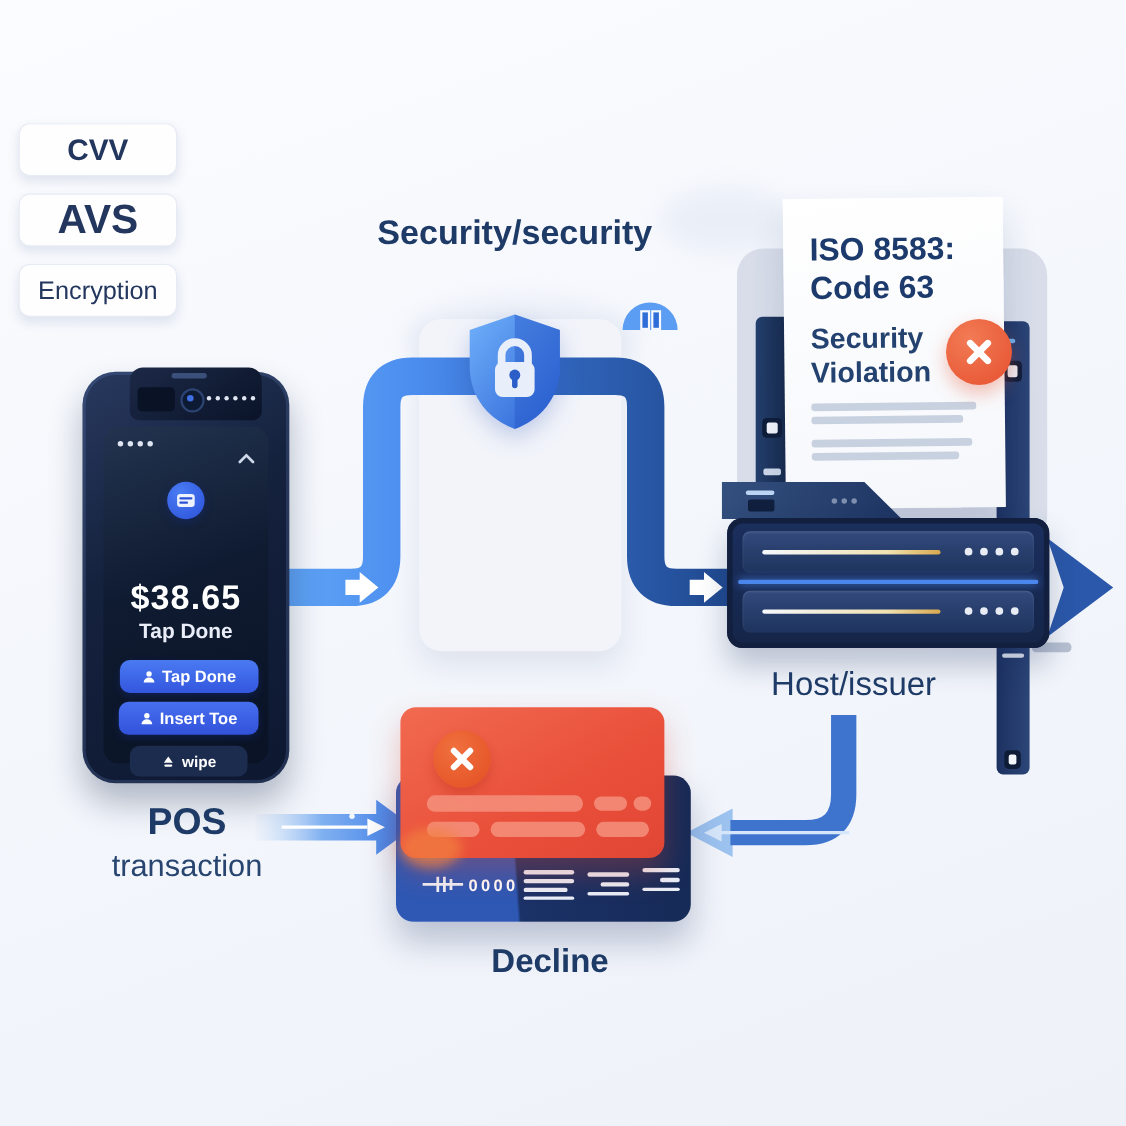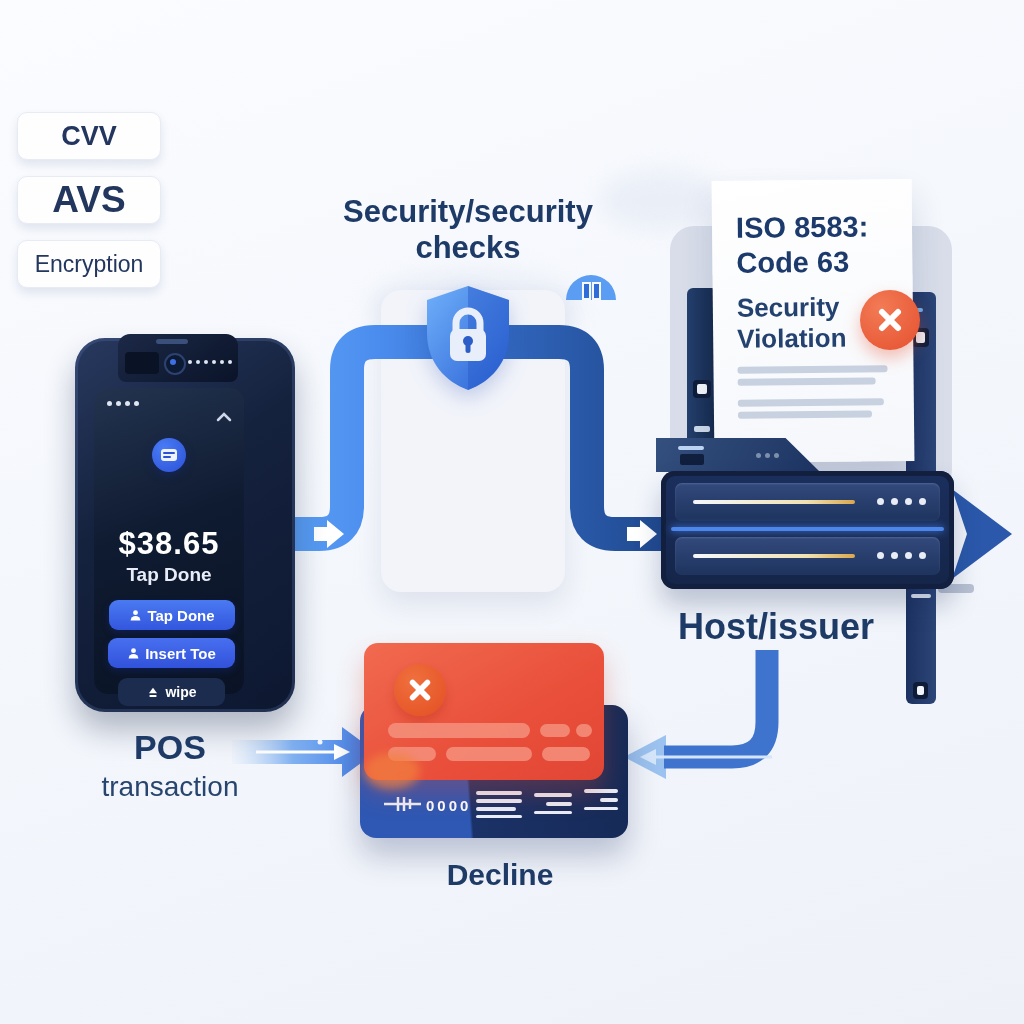--- a/index.html
+++ b/index.html
@@ -9,21 +9,21 @@
     font-family:"Liberation Sans","DejaVu Sans",sans-serif;}
   .abs{position:absolute;}
   .blob{position:absolute;border-radius:50%;background:#e3e9f4;filter:blur(10px);opacity:.6;}
 
   
   .caption{color:#1e3a66;text-align:center;}
   #checks-title{left:318px;top:194px;width:300px;font-size:31px;font-weight:bold;line-height:36px;z-index:7;}
   #pos-caption{left:70px;top:728px;width:200px;z-index:7;}
   #pos-caption .l1{font-size:34px;font-weight:bold;}
   #pos-caption .l2{font-size:28px;font-weight:normal;color:#27456f;margin-top:4px;}
-  #host-caption{left:658px;top:606px;width:236px;font-size:36px;font-weight:bold;z-index:7;}
+  #host-caption{left:658px;top:606px;width:236px;font-size:30px;font-weight:normal;z-index:7;}
   #decline-caption{left:378px;top:858px;width:244px;font-size:30px;font-weight:bold;z-index:7;}
 
   
   #checks-panel{left:381px;top:290px;width:184px;height:302px;background:#f2f4fa;border-radius:20px;
     box-shadow:0 12px 26px rgba(40,60,110,.10);z-index:1;}
   .check-box{position:absolute;left:17px;width:142px;height:46px;background:#fefeff;border:1px solid #e7ebf4;
     border-radius:10px;box-shadow:0 5px 10px rgba(50,70,120,.12);display:flex;align-items:center;justify-content:center;
     color:#22365e;z-index:6;}
   #check-0{top:112px;font-size:27px;font-weight:bold;}
   #check-1{top:176px;font-size:37px;font-weight:bold;}
@@ -32,21 +32,21 @@
   
   #flow-svg{left:0;top:0;z-index:4;}
 
   
   #shield{left:421px;top:283px;z-index:6;filter:drop-shadow(0 8px 10px rgba(40,80,180,.25));}
   #dome-icon{left:564px;top:269px;z-index:6;}
 
   
   #pos-device{left:75px;top:338px;width:188px;height:374px;border-radius:30px;z-index:6;
     background:linear-gradient(145deg,#28395f 0%,#15223e 40%,#0d1730 100%);
-    box-shadow:inset 0 0 0 3px rgba(95,125,185,.25),0 18px 30px rgba(20,35,70,.30);padding-left:32px;}
+    box-shadow:inset 0 0 0 3px rgba(95,125,185,.25),0 18px 30px rgba(20,35,70,.30);}
   #cam-module{left:43px;top:-4px;width:120px;height:48px;border-radius:12px 12px 8px 8px;
     background:linear-gradient(145deg,#1c2947 0%,#0a1328 100%);}
   #cam-dash{left:38px;top:5px;width:32px;height:5px;border-radius:3px;background:#3a4f7a;}
   #cam-rect{left:7px;top:18px;width:34px;height:22px;border-radius:4px;background:#0a1226;}
   #cam-lens{left:46px;top:19px;width:18px;height:18px;border-radius:50%;background:#0d1a33;border:2px solid #2c4270;}
   #cam-lens .pupil{position:absolute;left:4px;top:4px;width:6px;height:6px;border-radius:50%;background:#3f6fe0;}
   .dotrow{position:absolute;display:flex;gap:4px;}
   .dotrow i{width:4px;height:4px;border-radius:50%;background:#dfe6f2;}
   #cam-dots{left:70px;top:26px;}
   #pos-screen{left:19px;top:50px;width:150px;height:306px;border-radius:14px;
@@ -124,21 +124,20 @@
 <body>
 
 <div id="canvas">
 
   <div class="blob" style="left:370px;top:270px;width:210px;height:70px;"></div>
   <div class="blob" style="left:600px;top:170px;width:120px;height:60px;"></div>
 
   <div id="checks-panel" class="abs"></div>
   <div id="checks-title" class="abs caption">
     <div>Security/security</div>
-    <div>checks</div>
   </div>
   <div id="check-0" class="check-box">
       <span>CVV</span>
     </div>
   <div id="check-1" class="check-box">
       <span>AVS</span>
     </div>
   <div id="check-2" class="check-box">
       <span>Encryption</span>
     </div>

